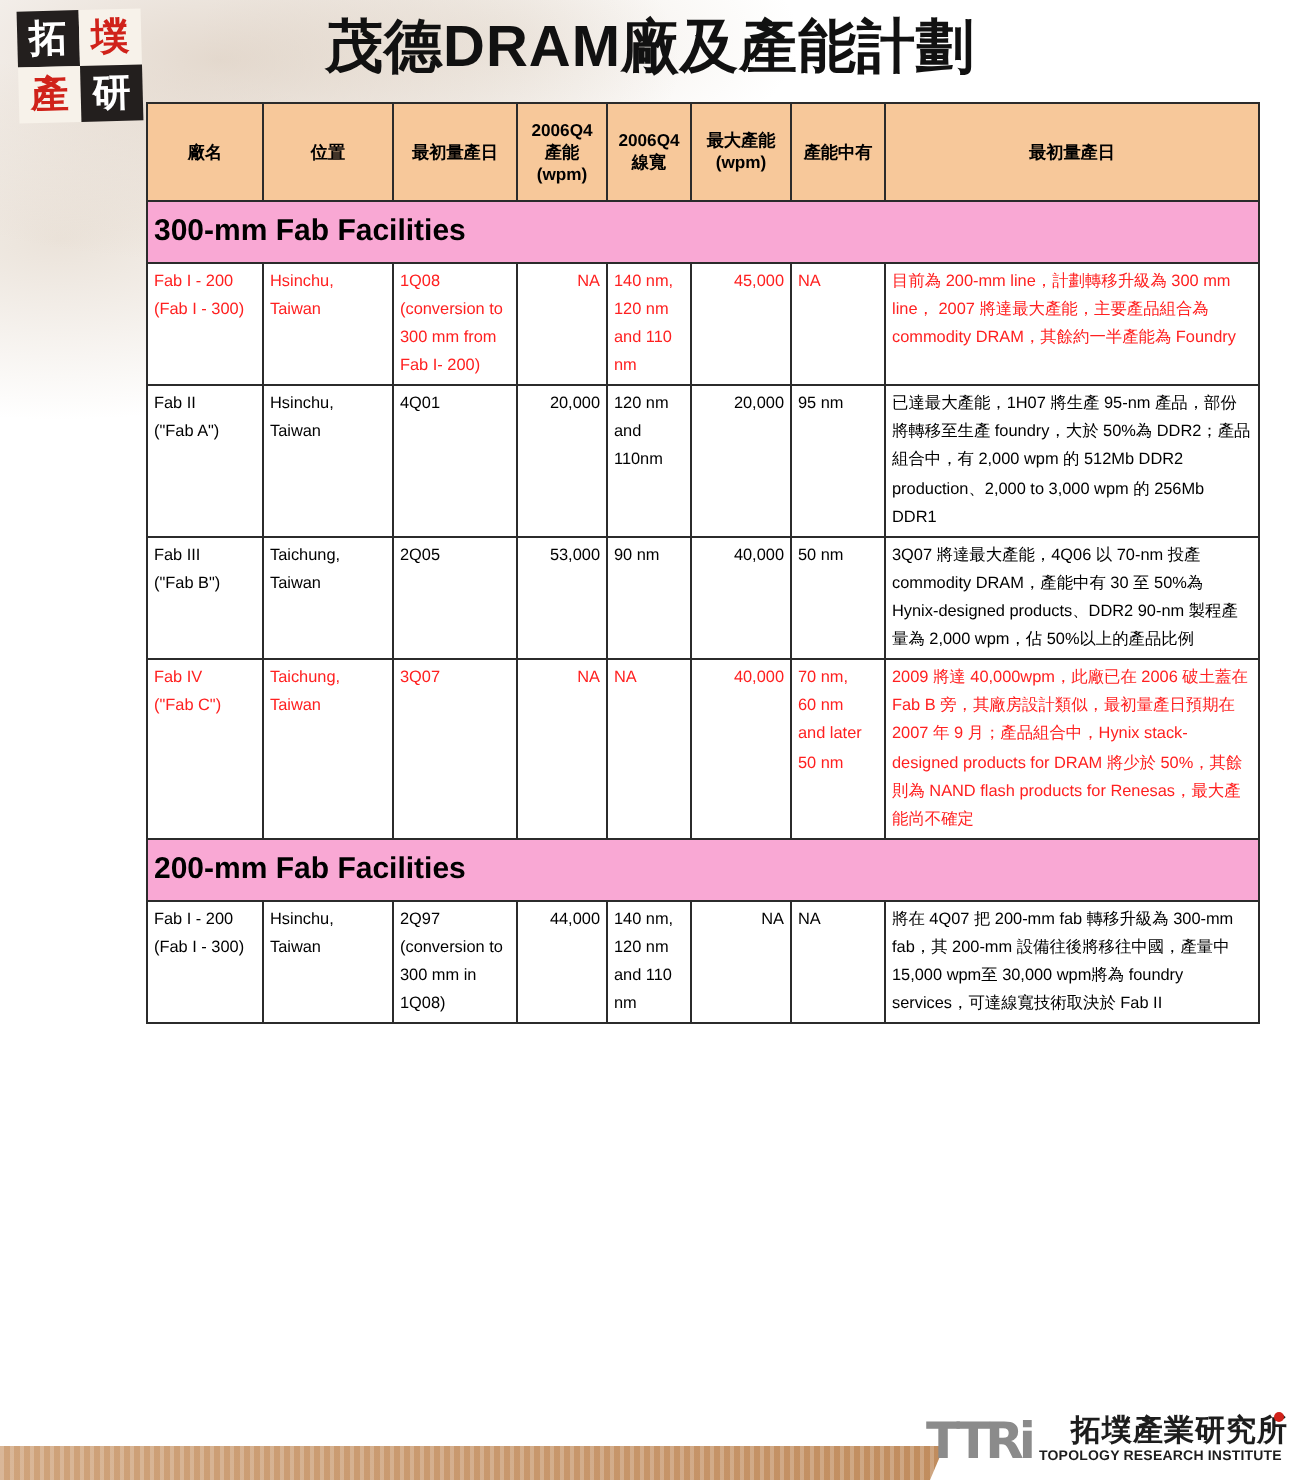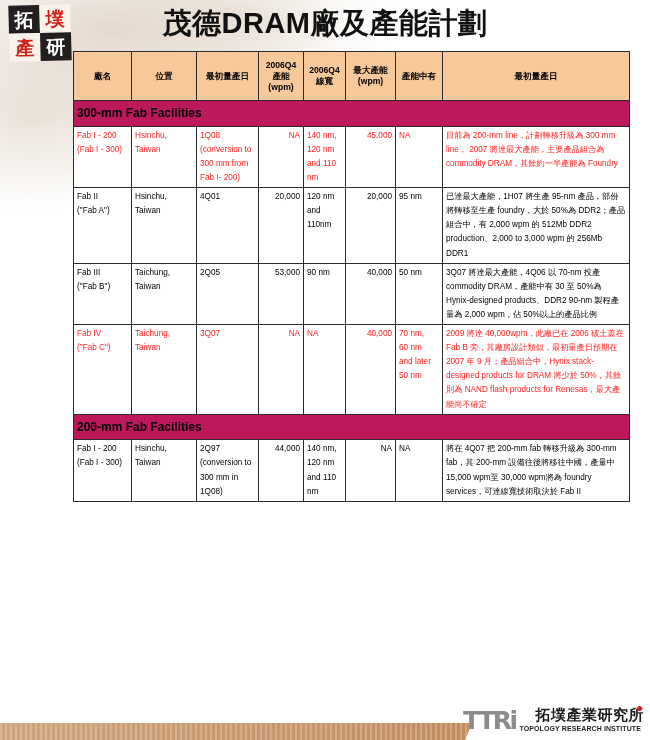--- a/index.html
+++ b/index.html
@@ -94,22 +94,22 @@
     vertical-align: middle;
     font-weight: bold;
     font-size: 8.6px;
     line-height: 1.28;
     padding: 4px 2px;
     height: 40px;
   }
   th .hdr-sub { display: block; font-weight: bold; }
   .section-row td {
     font-weight: bold;
-    font-size: 12px;
-    background: #be185d;
+    font-size: 15px;
+    background: #f9a8d4;
     padding: 2px 4px;
     line-height: 1.3;
   }
   .num { text-align: right; }
   .red td, td.red { color: #ff2020; }
   .status-cell { font-size: 8.2px; line-height: 1.76; }
 
   
   col.c0 { width: 58px; }
   col.c1 { width: 65px; }

